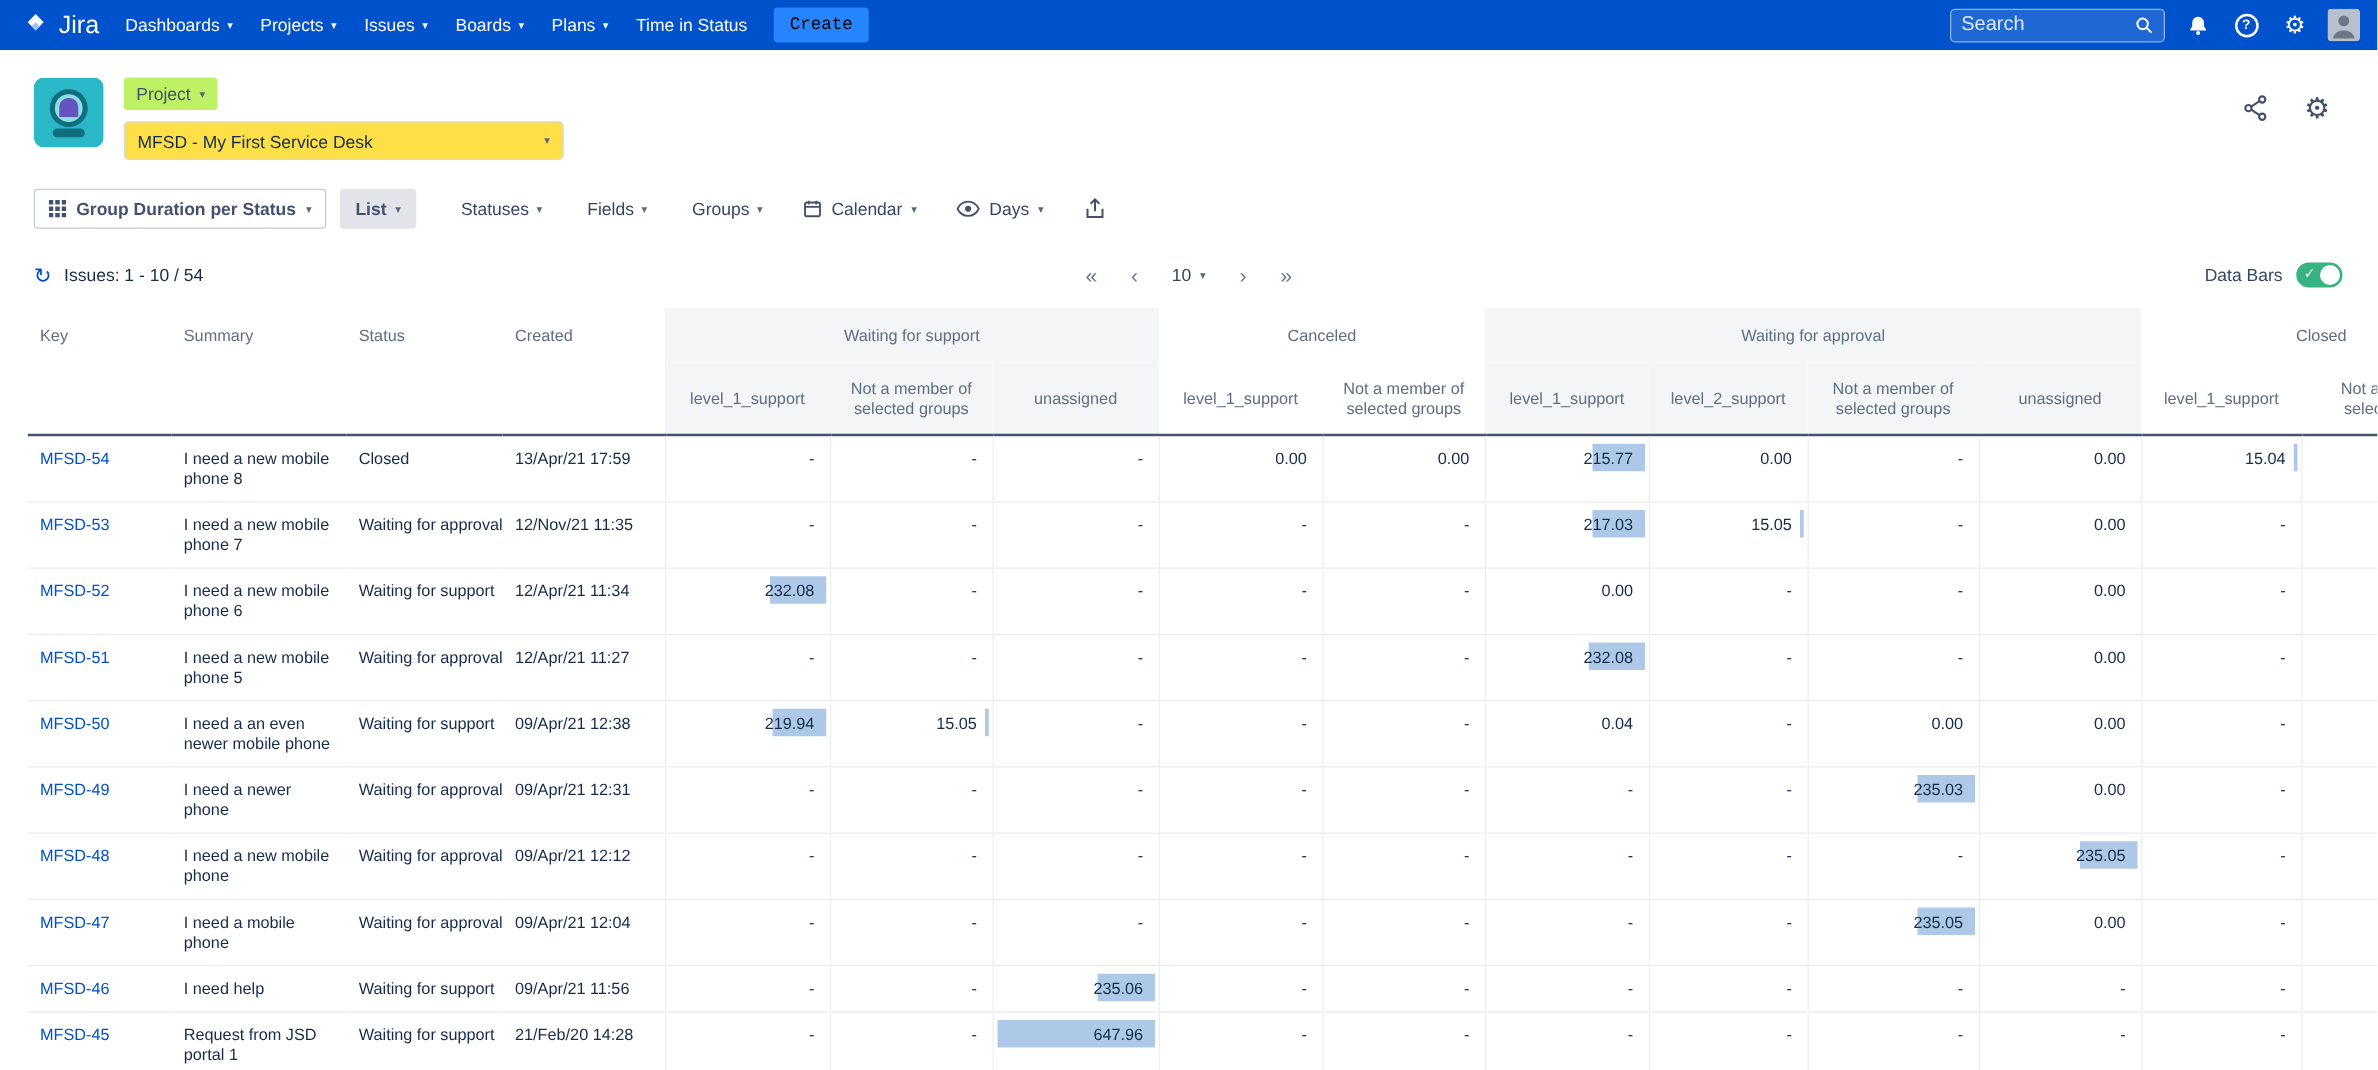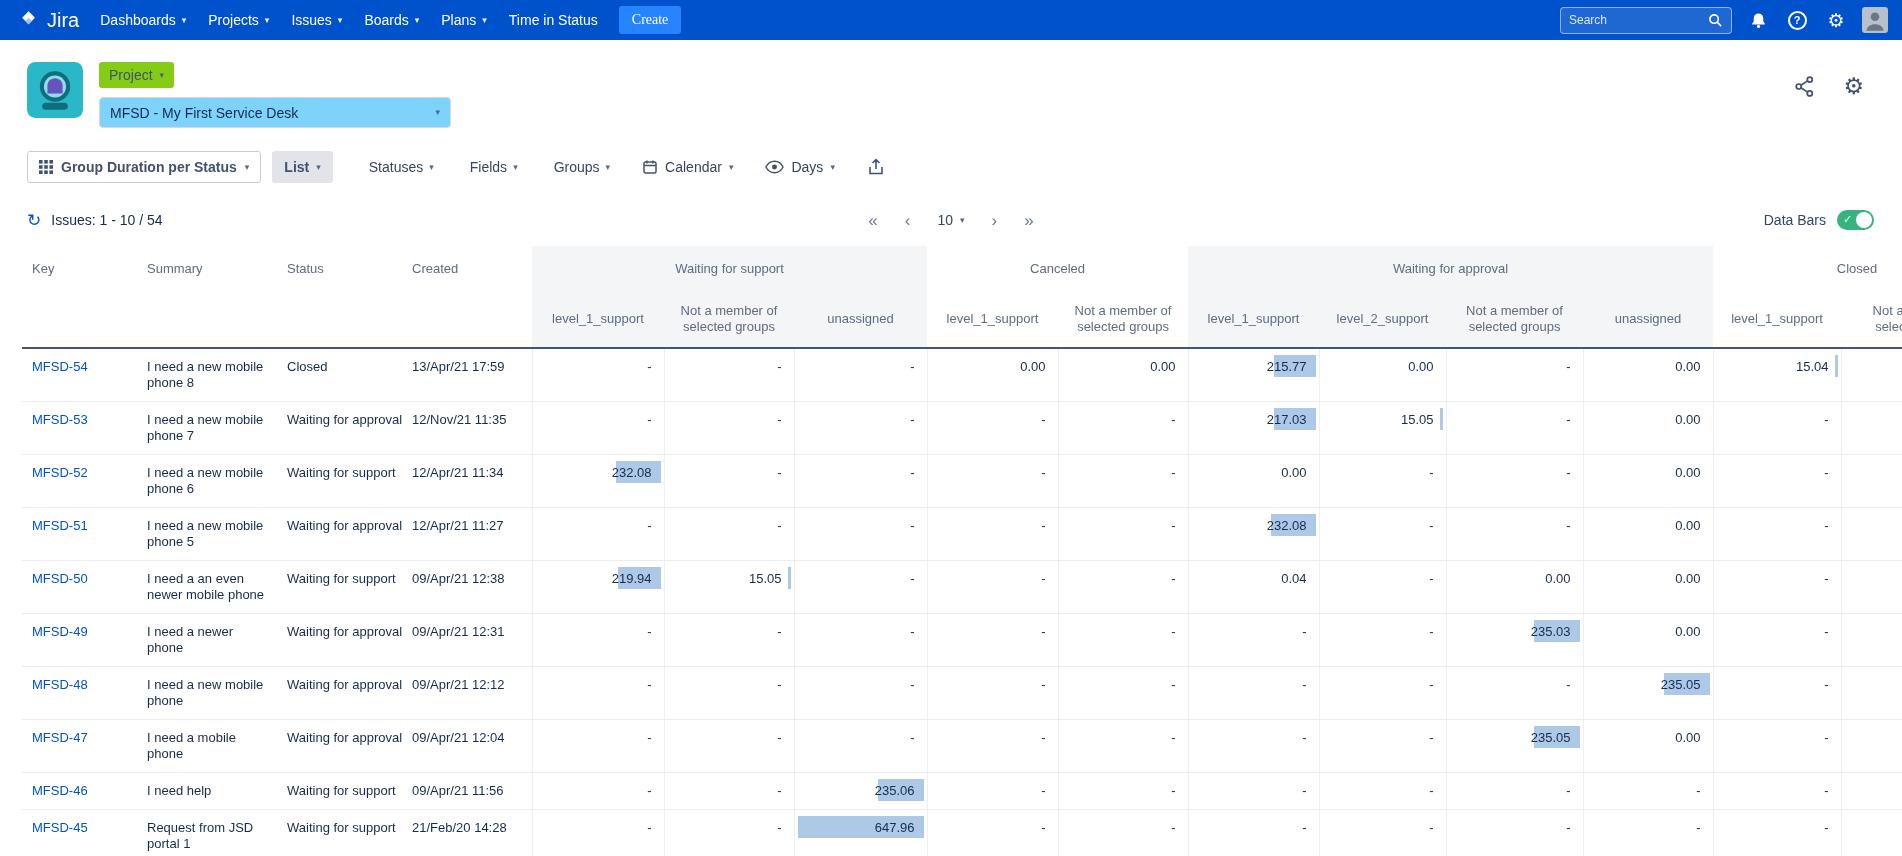--- a/index.html
+++ b/index.html
@@ -9,39 +9,39 @@
     --navbar-bg:#0052CC; --accent:#2684FF; --link:#0052CC; --databar:#AEC9E8;
     --toggle-on:#36B37E; --shaded:#F4F5F7; --text-dark:#172B4D; --text-gray:#5E6C84; --text-mid:#42526E;
   }
 
   
   .navbar{height:40px;background:var(--navbar-bg);display:flex;align-items:center;padding:0 14px;color:#fff;}
   .logo{display:flex;align-items:center;gap:7px;margin:0 10px 0 4px;font-size:20px;font-weight:500;cursor:pointer;}
   .nav-items{display:flex;align-items:stretch;height:100%;}
   .nav-item{display:flex;align-items:center;gap:6px;padding:0 11px;font-size:14px;font-weight:500;color:#fff;cursor:pointer;white-space:nowrap;}
   .chev{font-size:9px;line-height:1;opacity:.95;}
-  .create-btn{background:var(--accent);color:#ffffff;border:none;border-radius:3px;height:28px;padding:0 13px;
-    font-size:14px;font-weight:500;margin-left:10px;cursor:pointer;font-family:Liberation Serif, serif;}
+  .create-btn{background:var(--accent);color:#000000;border:none;border-radius:3px;height:28px;padding:0 13px;
+    font-size:14px;font-weight:500;margin-left:10px;cursor:pointer;font-family:Liberation Mono, monospace;}
   .nav-right{margin-left:auto;display:flex;align-items:center;gap:13px;}
   .search-box{display:flex;align-items:center;width:172px;height:27px;border:1px solid rgba(255,255,255,.5);
     border-radius:4px;background:rgba(255,255,255,.12);padding:0 8px;}
-  .search-box input{flex:1;min-width:0;background:transparent;border:none;outline:none;color:#fde047;font-size:12px;font-family:inherit;}
+  .search-box input{flex:1;min-width:0;background:transparent;border:none;outline:none;color:#fde047;font-size:16px;font-family:inherit;}
   .search-box input::placeholder{color:rgba(255,255,255,.85);}
   .nav-icon{display:flex;align-items:center;justify-content:center;width:26px;height:26px;cursor:pointer;border:none;background:none;}
   .help-circle{width:19px;height:19px;border-radius:50%;border:2px solid #fff;color:#fff;font-size:11px;font-weight:bold;
     display:flex;align-items:center;justify-content:center;}
   .gear-glyph{font-size:19px;color:#fff;line-height:1;}
 
   
   .project-header{display:flex;align-items:flex-start;padding:22px 26px 6px 27px;height:100px;}
   .project-avatar{width:56px;height:56px;border-radius:7px;overflow:hidden;flex:none;cursor:pointer;}
   .ph-fields{margin-left:16px;display:flex;flex-direction:column;gap:9px;}
-  .scope-btn{display:inline-flex;align-items:center;gap:7px;background:#84cc16;border:none;border-radius:3px;height:26px;
+  .scope-btn{display:inline-flex;align-items:center;gap:7px;background:#bef264;border:none;border-radius:3px;height:26px;
     padding:0 10px;font-size:14px;color:var(--text-mid);width:max-content;cursor:pointer;font-family:inherit;}
-  .project-select{display:flex;align-items:center;justify-content:space-between;width:352px;height:31px;background:#7dd3fc;
+  .project-select{display:flex;align-items:center;justify-content:space-between;width:352px;height:31px;background:#fde047;
     border:1px solid #D5D8DE;border-radius:4px;padding:0 10px;font-size:14px;color:var(--text-dark);cursor:pointer;}
   .ph-right{margin-left:auto;display:flex;align-items:center;gap:27px;padding-top:13px;padding-right:12px;}
   .icon-btn{background:none;border:none;cursor:pointer;display:flex;align-items:center;justify-content:center;padding:0;}
   .gear-gray{font-size:23px;color:var(--text-mid);line-height:1;}
   .chev-g{font-size:9px;color:#505F79;line-height:1;}
 
   
   .toolbar{display:flex;align-items:center;padding:0 28px 0 27px;height:54px;}
   .report-btn{display:flex;align-items:center;gap:8px;background:#fff;border:1px solid #C6CCD4;border-radius:3px;height:32px;
     padding:0 11px;font-size:14px;font-weight:bold;color:var(--text-mid);cursor:pointer;font-family:inherit;}

